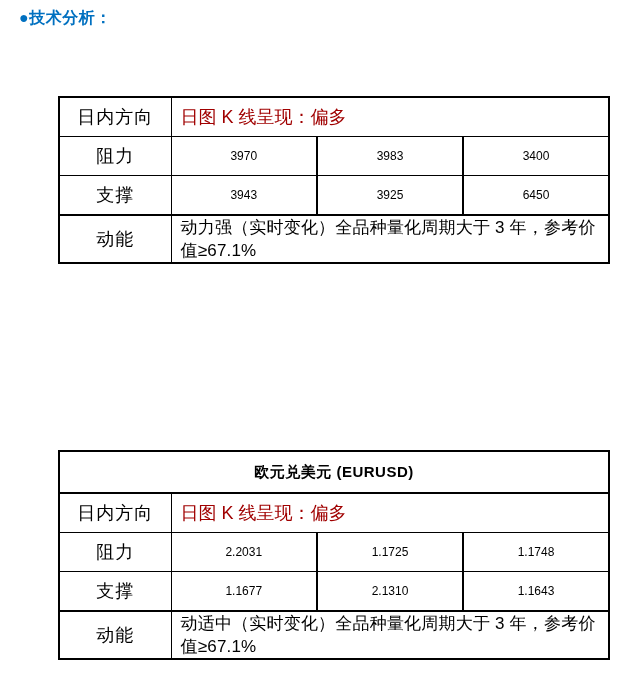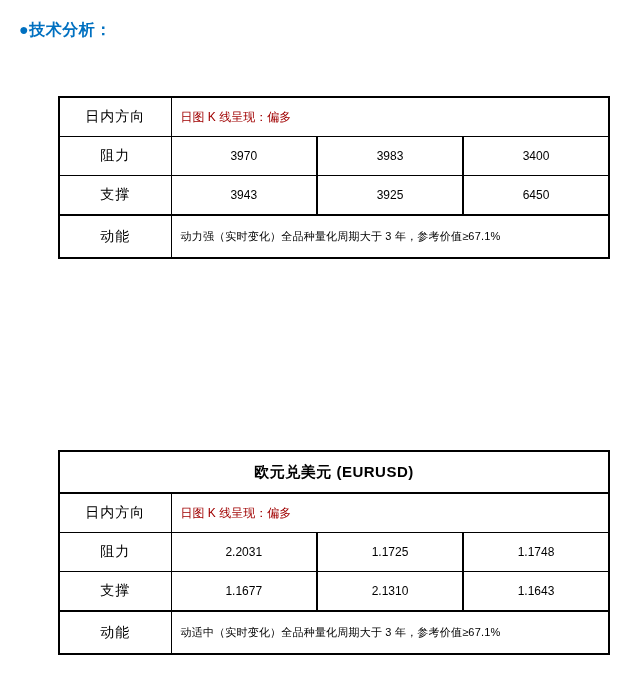--- a/index.html
+++ b/index.html
@@ -8,21 +8,21 @@
     background: #ffffff;
     width: 629px;
     height: 699px;
     font-family: "Liberation Sans", sans-serif;
     position: relative;
     overflow: hidden;
   }
   .doc-header {
     position: absolute;
     left: 19px;
-    top: 20px;
+    top: 8px;
     font-size: 16px;
     font-weight: bold;
     letter-spacing: 0.5px;
     white-space: nowrap;
   }
   table.fx-table {
     position: absolute;
     left: 58px;
     width: 550px;
     border-collapse: collapse;
@@ -48,30 +48,30 @@
     letter-spacing: 0.5px;
   }
   tr.direction-row td { height: 38px; }
   tr.resistance-row td, tr.support-row td { height: 38px; }
   tr.momentum-row td {
     border-top: 2px solid #000;
     height: 41px;
   }
   td.row-label {
     letter-spacing: 1px;
-    font-size: 14px;
+    font-size: 18px;
   }
   td.v2, td.v3 { border-left: 2px solid #000; }
   td.merged-left {
     text-align: left;
     padding-left: 9px;
-    font-size: 12px;
+    font-size: 18px;
   }
   td.direction-cell { font-weight: normal; }
-  td.momentum-cell { font-size: 11px; letter-spacing: 0.2px; }
+  td.momentum-cell { font-size: 17px; letter-spacing: 0.2px; }
 </style>
 </head>
 <body>
 
 <div class="doc-header" style="color: rgb(0, 112, 192);">●技术分析：</div>
 
 <table class="fx-table" id="table-gold">
   <colgroup>
     <col style="width:112px">
       <col style="width:146px">

